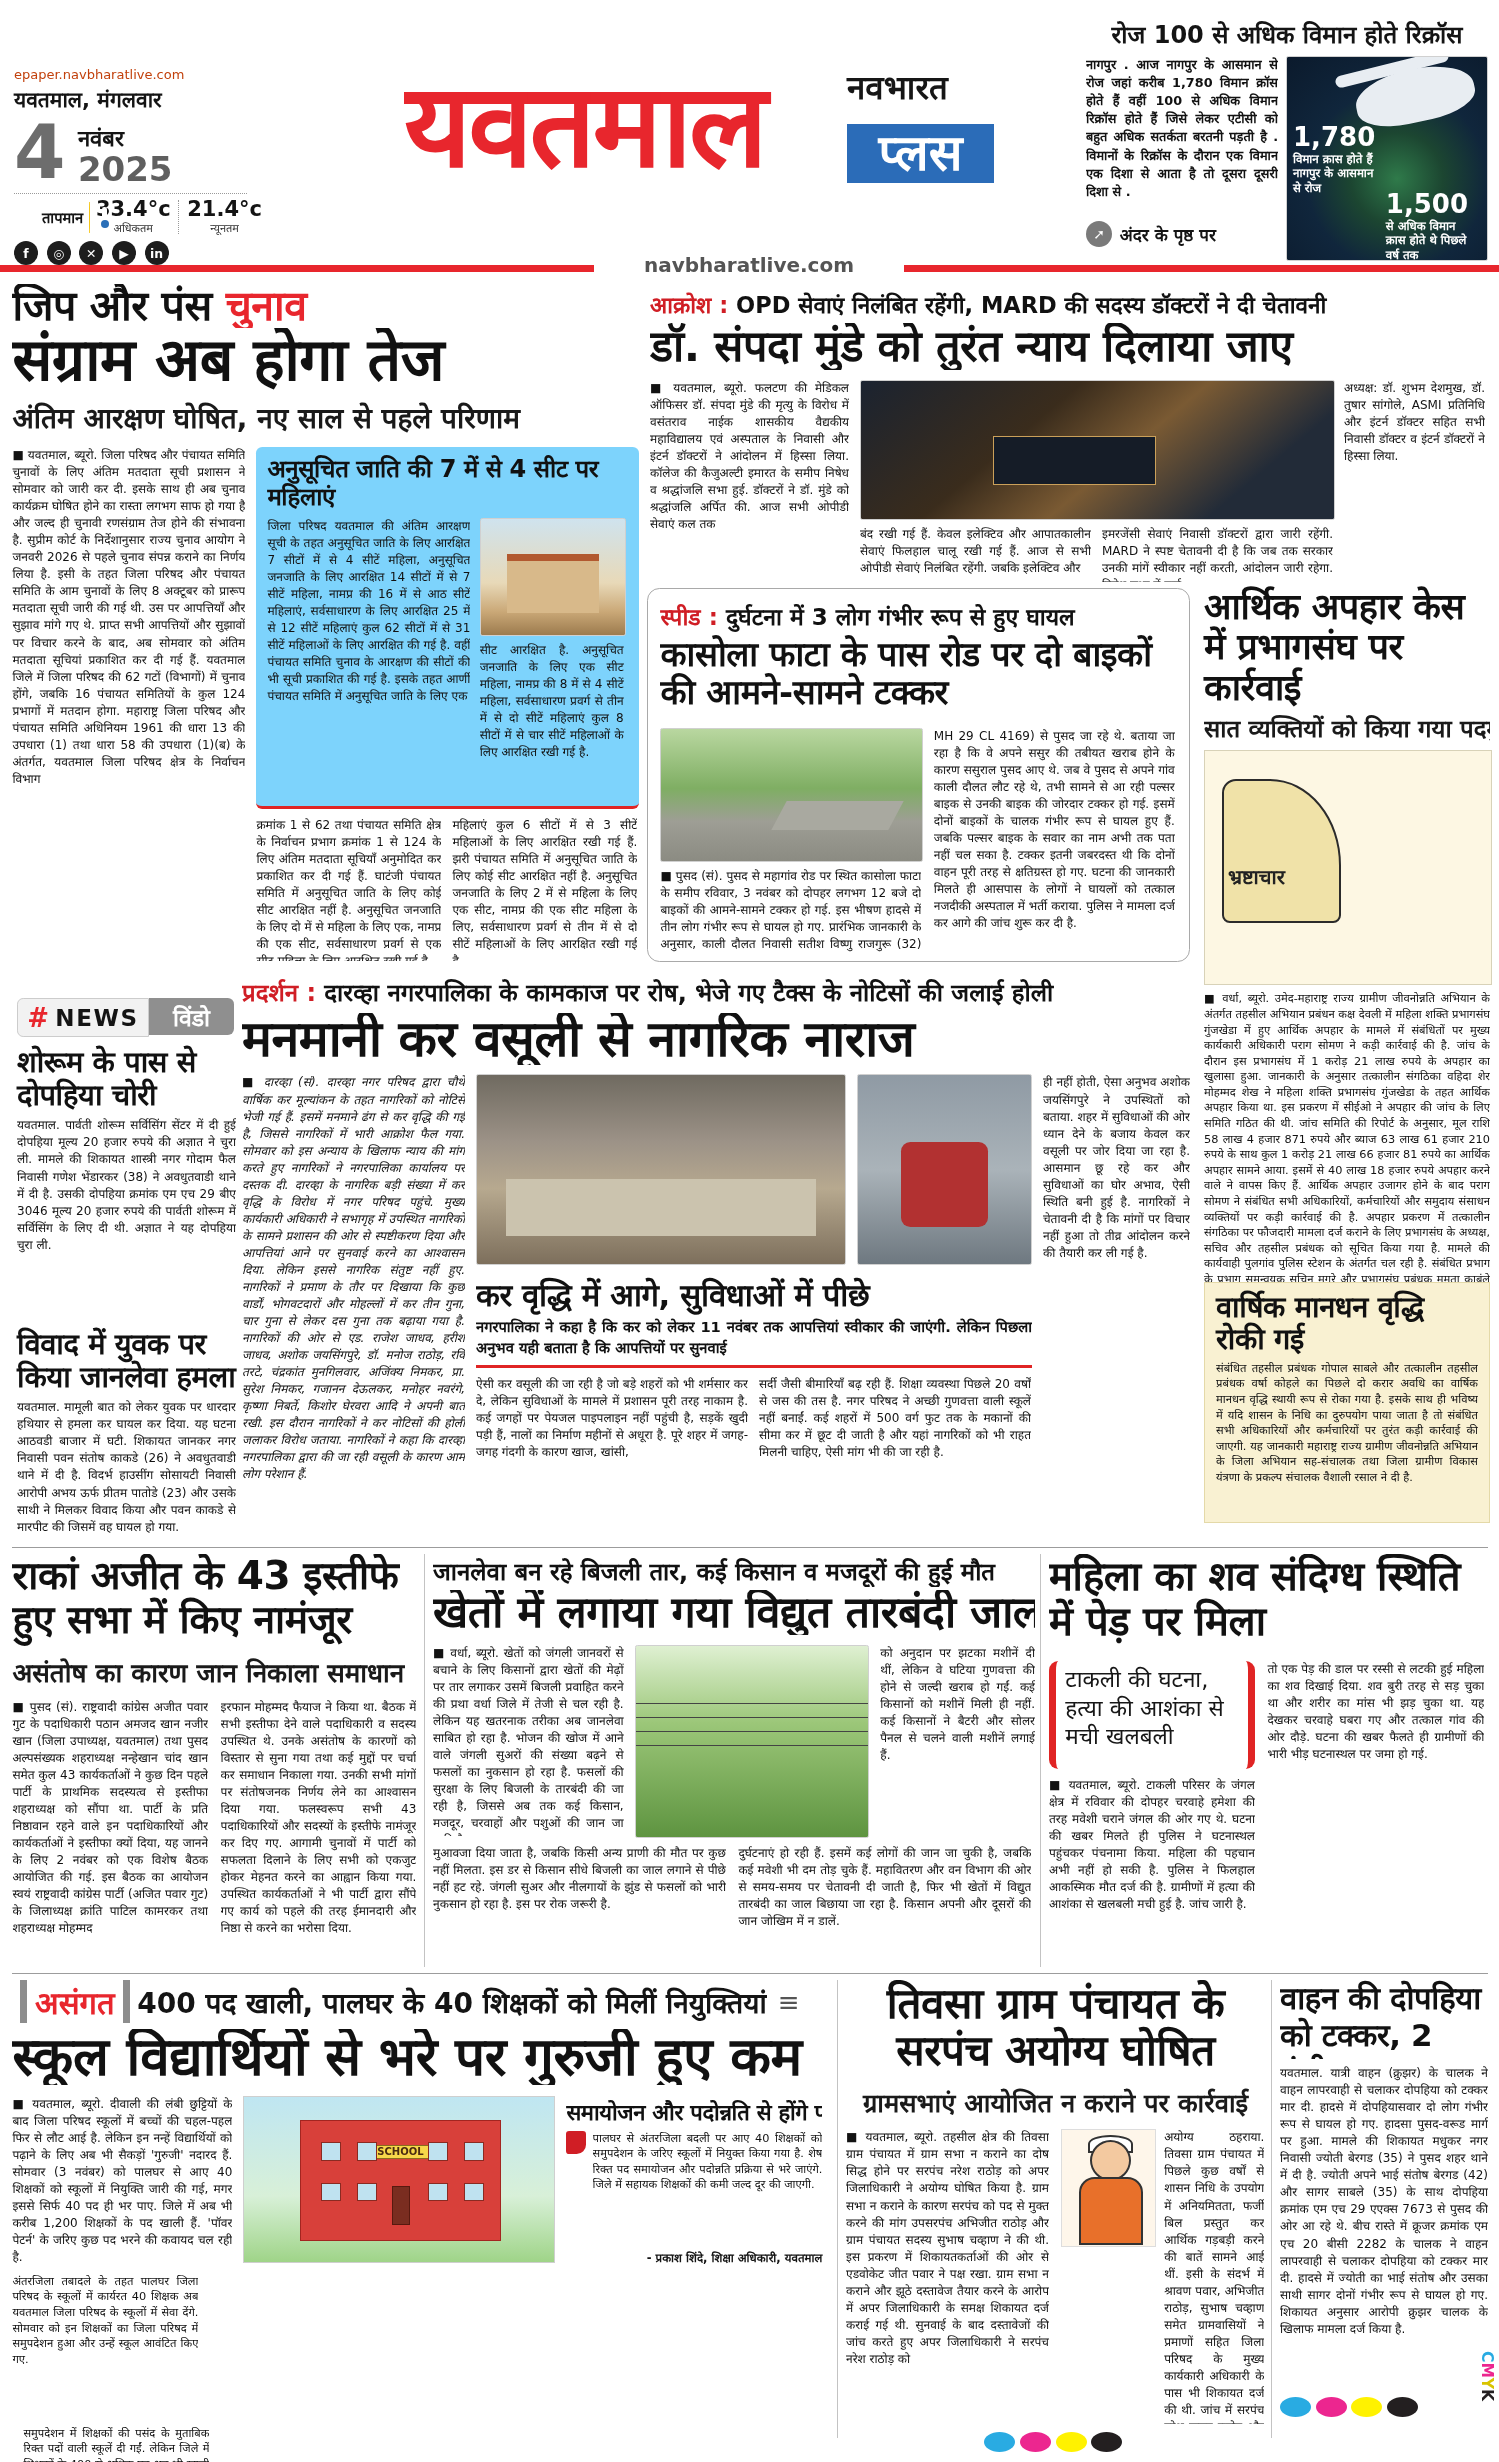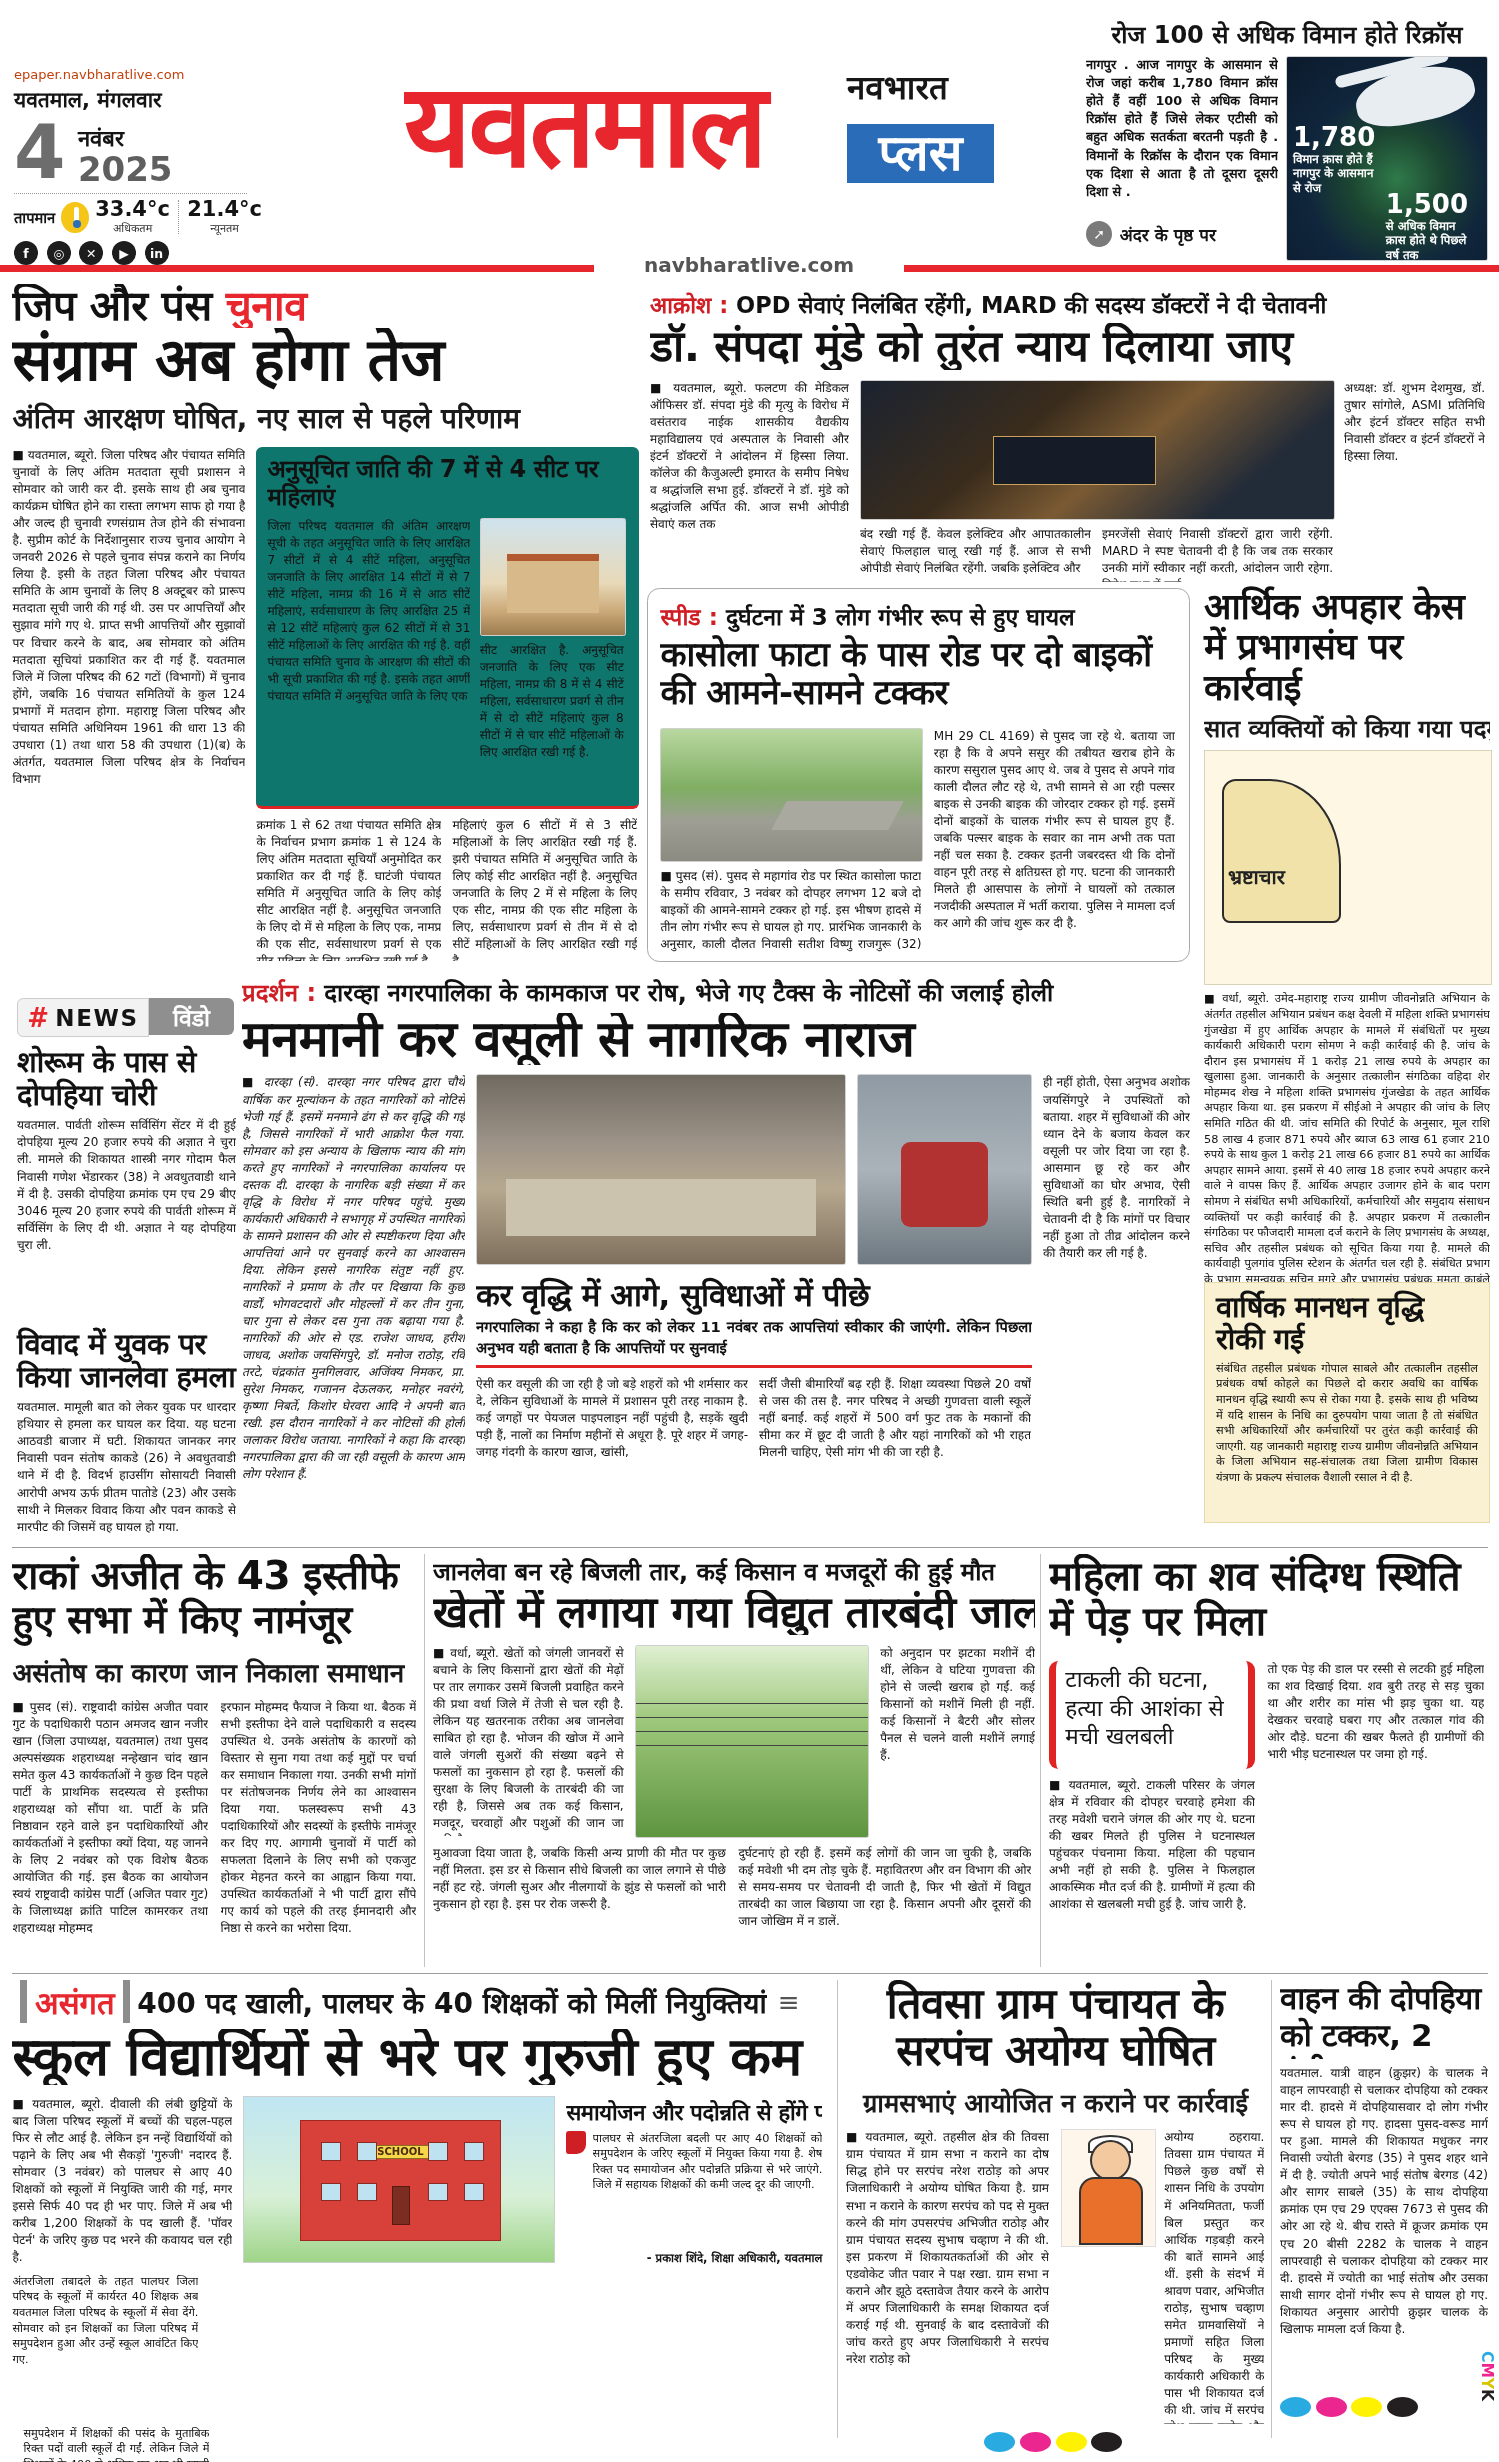--- a/index.html
+++ b/index.html
@@ -65,21 +65,21 @@
     <div style="font-size:21px;font-weight:bold;margin-top:3.1px;">यवतमाल, मंगलवार</div>
     <div style="display:flex;align-items:flex-start;margin-top:1.6px;">
       <div style="font-size:74px;font-weight:bold;color:#6d6d6d;line-height:1;">4</div>
       <div style="margin-left:12.4px;margin-top:7.8px;">
         <div style="font-size:22px;font-weight:bold;">नवंबर</div>
         <div style="font-size:34px;font-weight:bold;color:#5f5f5f;line-height:1.05;">2025</div>
       </div>
     </div>
     <div class="hdr-dotted" style="width:233px;margin-top:4.7px;"></div>
     <div style="display:flex;align-items:center;margin-top:4.7px;">
-      <span style="font-size:14.7px;font-weight:bold;">तापमान</span>
+      <span style="font-size:14.7px;font-weight:bold;margin-left:28px;">तापमान</span>
       <span style="display:inline-block;width:31px;height:31px;border-radius:50%;background:#f5c518;margin:0 6.2px;position:relative;">
         <span style="position:absolute;left:13px;top:5.4px;width:4.7px;height:15.5px;background:#fff;border-radius:2.3px;"></span>
         <span style="position:absolute;left:11.6px;top:18.6px;width:7.8px;height:7.8px;background:#2a6fb8;border-radius:50%;"></span>
       </span>
       <span style="text-align:center;margin-right:7.8px;">
         <span style="font-size:21px;font-weight:bold;display:block;line-height:1;">33.4°c</span>
         <span style="font-size:11px;color:#333;">अधिकतम</span>
       </span>
       <span style="width:0.8px;height:34px;border-left:1.6px dotted #999;margin-right:7.8px;"></span>
       <span style="text-align:center;">
@@ -135,21 +135,21 @@
 
   <div class="abs" style="left:12.4px;top:284px;width:629px;height:683px;">
     <div class="hl" style="font-size:41px;line-height:1.08;white-space:nowrap;overflow:hidden;">
       <span>जिप और पंस </span><span class="red">चुनाव</span>
     </div>
     <div class="hl" style="font-size:59px;line-height:1.08;white-space:nowrap;overflow:hidden;">संग्राम अब होगा तेज</div>
     <div class="sub" style="font-size:28px;margin-top:6.2px;white-space:nowrap;overflow:hidden;">अंतिम आरक्षण घोषित, नए साल से पहले परिणाम</div>
     <div style="display:flex;margin-top:11px;">
       <div class="col jt" style="width:233px;height:475px;">■ यवतमाल, ब्यूरो. जिला परिषद और पंचायत समिति चुनावों के लिए अंतिम मतदाता सूची प्रशासन ने सोमवार को जारी कर दी. इसके साथ ही अब चुनाव कार्यक्रम घोषित होने का रास्ता लगभग साफ हो गया है और जल्द ही चुनावी रणसंग्राम तेज होने की संभावना है. सुप्रीम कोर्ट के निर्देशानुसार राज्य चुनाव आयोग ने जनवरी 2026 से पहले चुनाव संपन्न कराने का निर्णय लिया है. इसी के तहत जिला परिषद और पंचायत समिति के आम चुनावों के लिए 8 अक्टूबर को प्रारूप मतदाता सूची जारी की गई थी. उस पर आपत्तियाँ और सुझाव मांगे गए थे. प्राप्त सभी आपत्तियों और सुझावों पर विचार करने के बाद, अब सोमवार को अंतिम मतदाता सूचियां प्रकाशित कर दी गई हैं. यवतमाल जिले में जिला परिषद की 62 गटों (विभागों) में चुनाव होंगे, जबकि 16 पंचायत समितियों के कुल 124 प्रभागों में मतदान होगा. महाराष्ट्र जिला परिषद और पंचायत समिति अधिनियम 1961 की धारा 13 की उपधारा (1) तथा धारा 58 की उपधारा (1)(ब) के अंतर्गत, यवतमाल जिला परिषद क्षेत्र के निर्वाचन विभाग</div>
       <div style="width:383px;margin-left:11px;">
-        <div style="background:#0f766e;border-radius:6.2px;padding:9.3px 11px;border-bottom:3.9px solid #e02424;">
+        <div style="background:#7dd3fc;border-radius:6.2px;padding:9.3px 11px;border-bottom:3.9px solid #e02424;">
           <div class="hl" style="font-size:24px;line-height:1.15;">अनुसूचित जाति की 7 में से 4 सीट पर महिलाएं</div>
           <div style="display:flex;margin-top:6.2px;">
             <div class="col jt" style="width:203px;height:279px;">जिला परिषद यवतमाल की अंतिम आरक्षण सूची के तहत अनुसूचित जाति के लिए आरक्षित 7 सीटों में से 4 सीटें महिला, अनुसूचित जनजाति के लिए आरक्षित 14 सीटों में से 7 सीटें महिला, नामप्र की 16 में से आठ सीटें महिलाएं, सर्वसाधारण के लिए आरक्षित 25 में से 12 सीटें महिलाएं कुल 62 सीटों में से 31 सीटें महिलाओं के लिए आरक्षित की गई है. वहीं पंचायत समिति चुनाव के आरक्षण की सीटों की भी सूची प्रकाशित की गई है. इसके तहत आर्णी पंचायत समिति में अनुसूचित जाति के लिए एक</div>
             <div style="width:144px;margin-left:9.3px;">
               <div class="ph ph-building" style="width:144px;height:116px;"></div>
               <div class="col jt" style="height:155px;margin-top:6.2px;">सीट आरक्षित है. अनुसूचित जनजाति के लिए एक सीट महिला, नामप्र की 8 में से 4 सीटें महिला, सर्वसाधारण प्रवर्ग से तीन में से दो सीटें महिलाएं कुल 8 सीटों में से चार सीटें महिलाओं के लिए आरक्षित रखी गई है.</div>
             </div>
           </div>
         </div>
         <div style="display:flex;margin-top:7.8px;">

